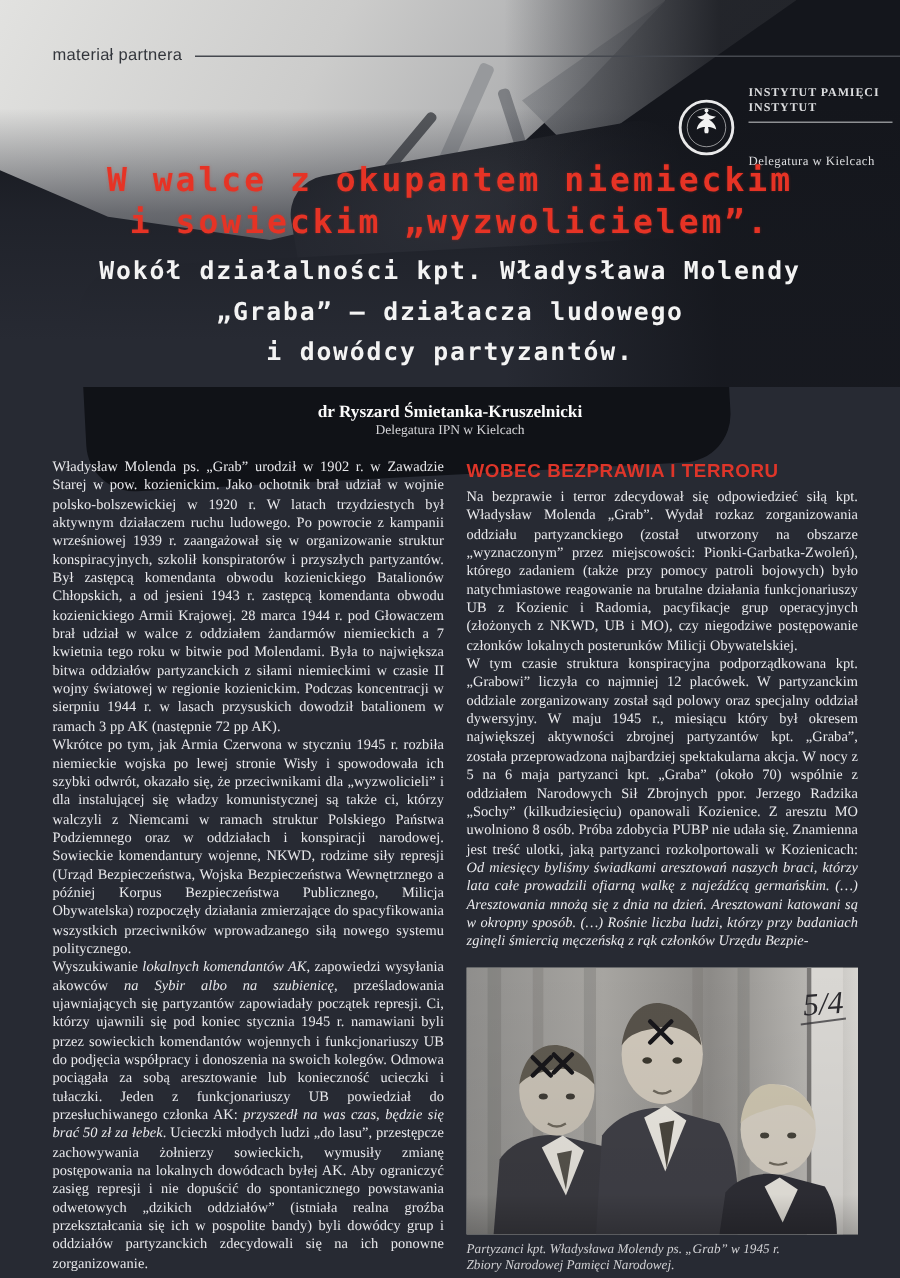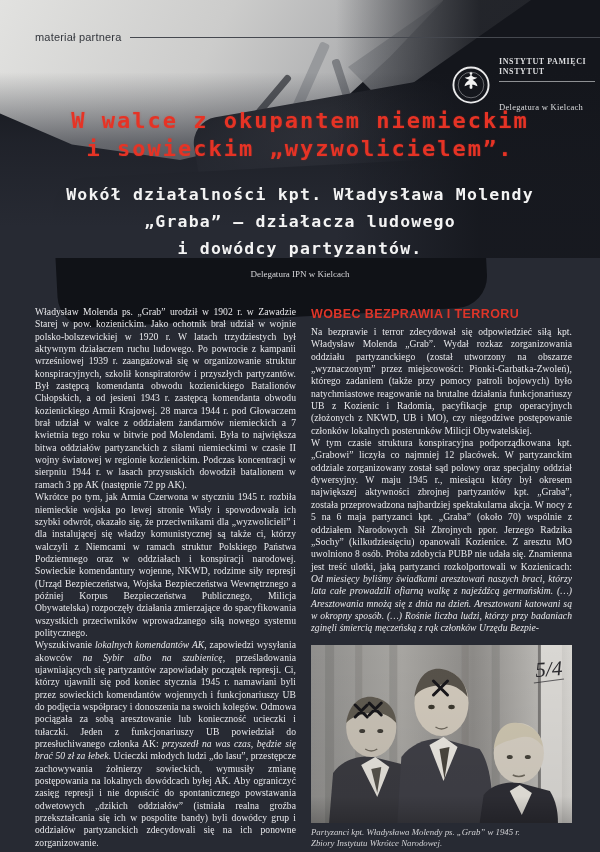--- a/index.html
+++ b/index.html
@@ -58,21 +58,21 @@
   .title-block { position:absolute; top:107px; left:0; width:600px; text-align:center; z-index:5; }
   .t-red {
     font-family:"DejaVu Sans Mono", monospace; font-weight:bold;
     color:#e63325; font-size:22px; line-height:28px; letter-spacing:2px;
     text-shadow:0 0 2px rgba(230,51,37,.35);
   }
   .t-white {
     font-family:"DejaVu Sans Mono", monospace; font-weight:bold;
     color:#f3f3f3; font-size:16.5px; line-height:27px; letter-spacing:1.2px;
   }
-  .subtitle-group { margin-top:18px; }
+  .subtitle-group { margin-top:4px; }
 
   
   .author-block { position:absolute; top:269px; left:0; width:600px; text-align:center; z-index:5; }
   .author-name { font-size:11.5px; font-weight:bold; color:#fbfbfb; }
   .author-affiliation { font-size:9px; color:#d6d6d9; margin-top:0; }
 
   
   .columns { position:absolute; top:306px; left:35px; right:28px; display:flex; gap:15px; z-index:4; }
   .col { flex:1; min-width:0; }
   .body-p {
@@ -134,20 +134,21 @@
     <div class="t-red">W walce z okupantem niemieckim</div>
     <div class="t-red">i sowieckim „wyzwolicielem”.</div>
     <div class="subtitle-group">
       <div class="t-white">Wokół działalności kpt. Władysława Molendy</div>
       <div class="t-white">„Graba” – działacza ludowego</div>
       <div class="t-white">i dowódcy partyzantów.</div>
     </div>
   </div>
 
   <div class="author-block">
+    <div class="author-name">dr Ryszard Śmietanka-Kruszelnicki</div>
     <div class="author-affiliation">Delegatura IPN w Kielcach</div>
   </div>
 
   <div class="columns">
 
     <div class="col">
       <p class="body-p">Władysław Molenda ps. „Grab” urodził w 1902 r. w Zawadzie Starej w pow. kozienickim. Jako ochotnik brał udział w wojnie polsko-bolszewickiej w 1920 r. W latach trzydziestych był aktywnym działaczem ruchu ludowego. Po powrocie z kampanii wrześniowej 1939 r. zaangażował się w organizowanie struktur konspiracyjnych, szkolił konspiratorów i przyszłych partyzantów. Był zastępcą komendanta obwodu kozienickiego Batalionów Chłopskich, a od jesieni 1943 r. zastępcą komendanta obwodu kozienickiego Armii Krajowej. 28 marca 1944 r. pod Głowaczem brał udział w walce z oddziałem żandarmów niemieckich a 7 kwietnia tego roku w bitwie pod Molendami. Była to największa bitwa oddziałów partyzanckich z siłami niemieckimi w czasie II wojny światowej w regionie kozienickim. Podczas koncentracji w sierpniu 1944 r. w lasach przysuskich dowodził batalionem w ramach 3 pp AK (następnie 72 pp AK).</p>
       <p class="body-p">Wkrótce po tym, jak Armia Czerwona w styczniu 1945 r. rozbiła niemieckie wojska po lewej stronie Wisły i spowodowała ich szybki odwrót, okazało się, że przeciwnikami dla „wyzwolicieli” i dla instalującej się władzy komunistycznej są także ci, którzy walczyli z Niemcami w ramach struktur Polskiego Państwa Podziemnego oraz w oddziałach i konspiracji narodowej. Sowieckie komendantury wojenne, NKWD, rodzime siły represji (Urząd Bezpieczeństwa, Wojska Bezpieczeństwa Wewnętrznego a później Korpus Bezpieczeństwa Publicznego, Milicja Obywatelska) rozpoczęły działania zmierzające do spacyfikowania wszystkich przeciwników wprowadzanego siłą nowego systemu politycznego.</p>
       <p class="body-p"><span>Wyszukiwanie </span><span class="it">lokalnych komendantów AK</span><span>, zapowiedzi wysyłania akowców </span><span class="it">na Sybir albo na szubienicę</span><span>, prześladowania ujawniających się partyzantów zapowiadały początek represji. Ci, którzy ujawnili się pod koniec stycznia 1945 r. namawiani byli przez sowieckich komendantów wojennych i funkcjonariuszy UB do podjęcia współpracy i donoszenia na swoich kolegów. Odmowa pociągała za sobą aresztowanie lub konieczność ucieczki i tułaczki. Jeden z funkcjonariuszy UB powiedział do przesłuchiwanego członka AK: </span><span class="it">przyszedł na was czas, będzie się brać 50 zł za łebek</span><span>. Ucieczki młodych ludzi „do lasu”, przestępcze zachowywania żołnierzy sowieckich, wymusiły zmianę postępowania na lokalnych dowódcach byłej AK. Aby ograniczyć zasięg represji i nie dopuścić do spontanicznego powstawania odwetowych „dzikich oddziałów” (istniała realna groźba przekształcania się ich w pospolite bandy) byli dowódcy grup i oddziałów partyzanckich zdecydowali się na ich ponowne zorganizowanie.</span></p>
     </div>
@@ -214,18 +215,18 @@
           <ellipse cx="216" cy="112" rx="3" ry="2" fill="#45423a"></ellipse>
           <path d="M201 130 Q207 133 213 130" stroke="#6d675c" stroke-width="1.4" fill="none"></path>
 
           <text x="224" y="32" font-family="Liberation Serif, serif" font-style="italic" font-size="21" fill="#2b2a2e" transform="rotate(-4 224 32)">5/4</text>
           <path d="M222 38 L252 34" stroke="#2b2a2e" stroke-width="1.2" opacity="0.7"></path>
           <rect width="260" height="178" fill="url(#vign)"></rect>
         </svg>
       </div>
       <div class="photo-caption">
         <div>Partyzanci kpt. Władysława Molendy ps. „Grab” w 1945 r.</div>
-        <div>Zbiory Instytutu Wkrótce Narodowej.</div>
+        <div>Zbiory Narodowej Pamięci Narodowej.</div>
       </div>
     </div>
   </div>
 
 </div>
 
 </body></html>

